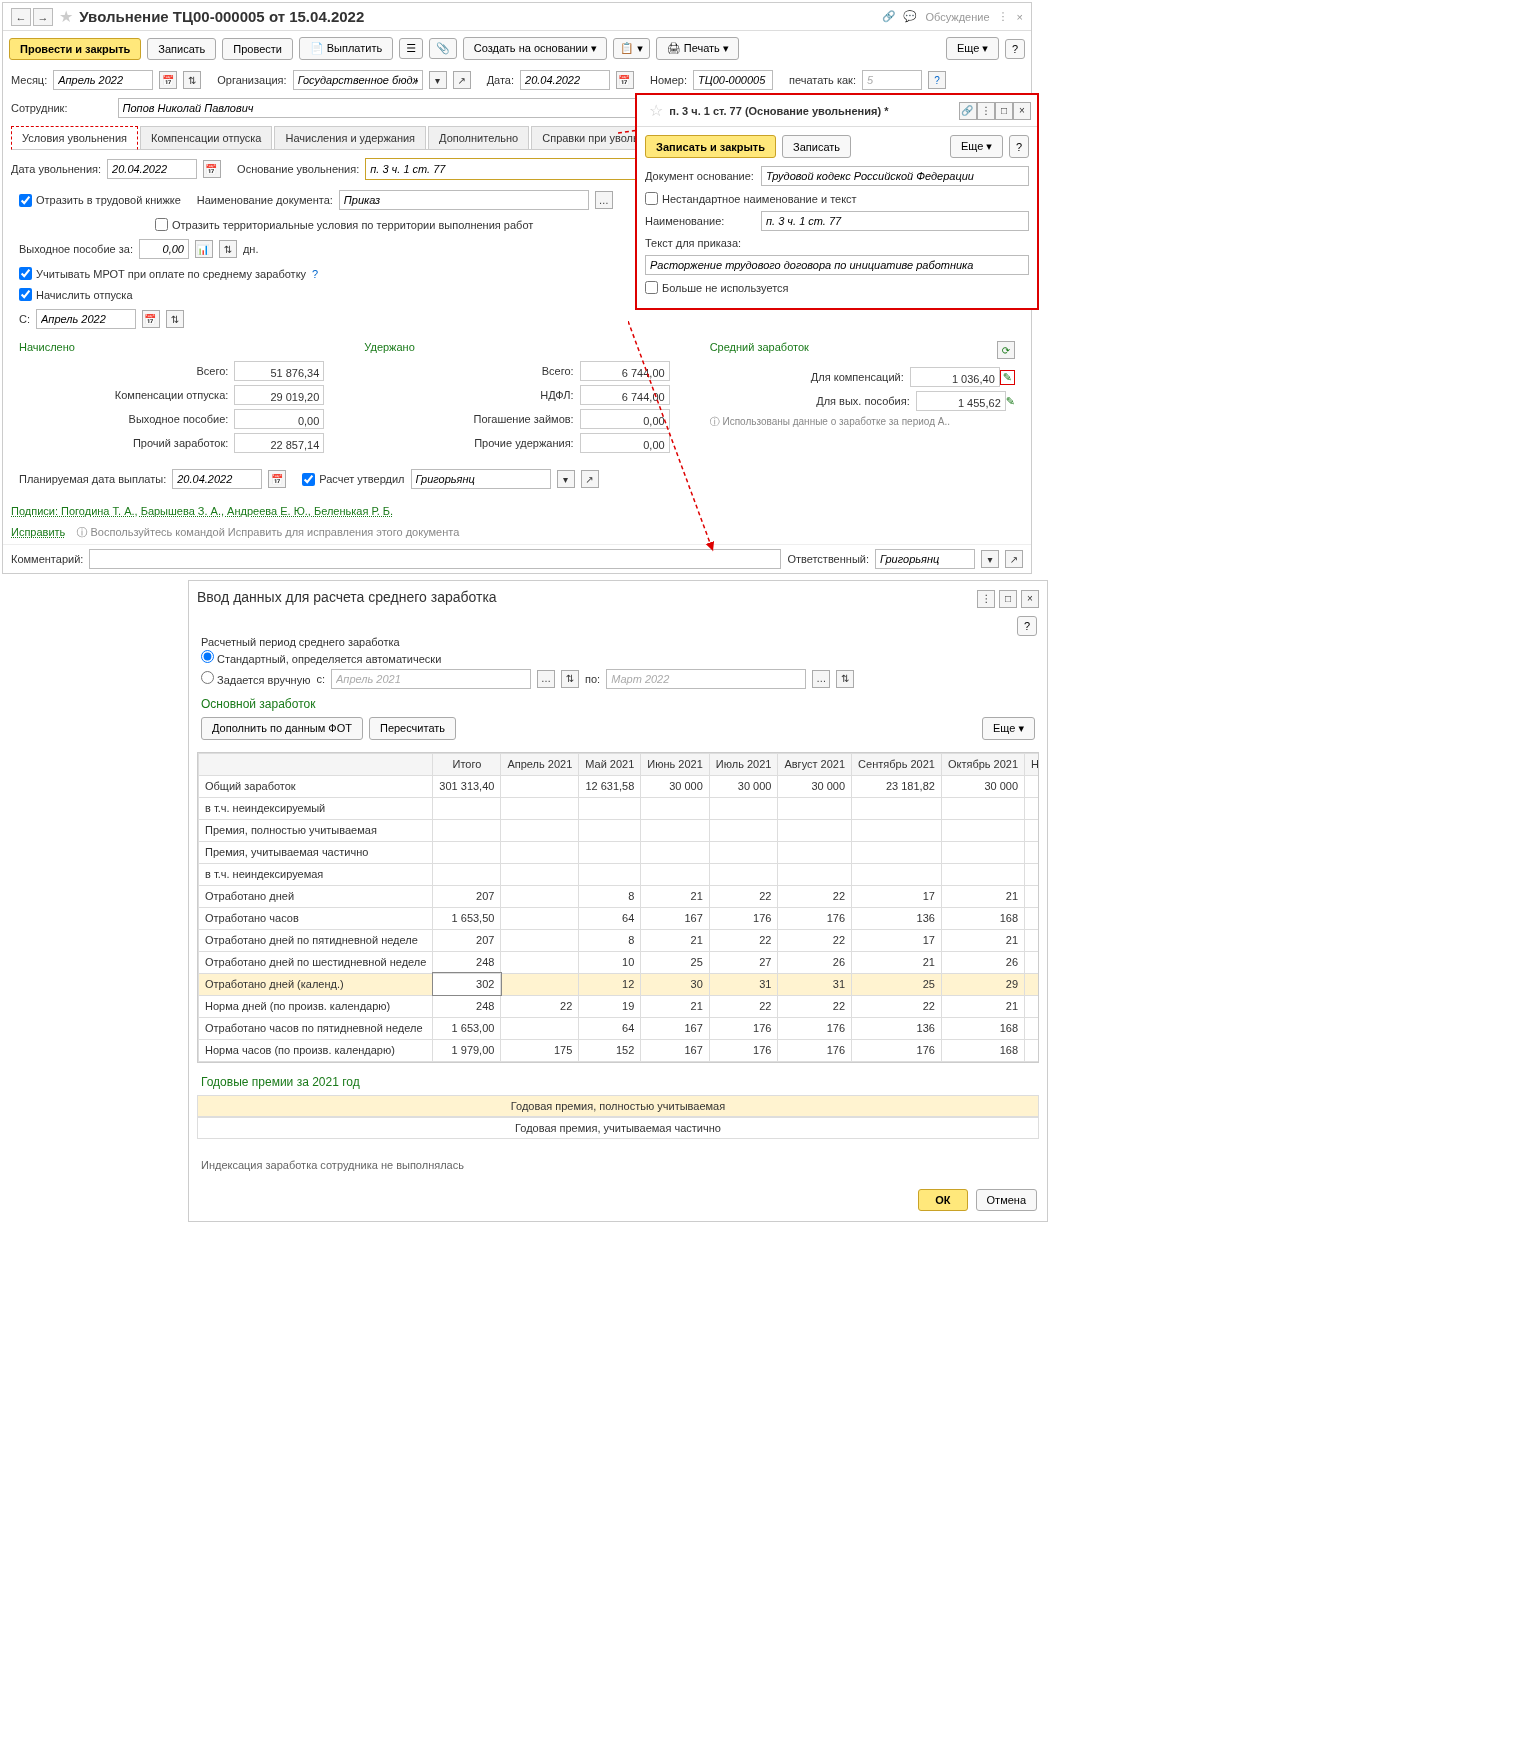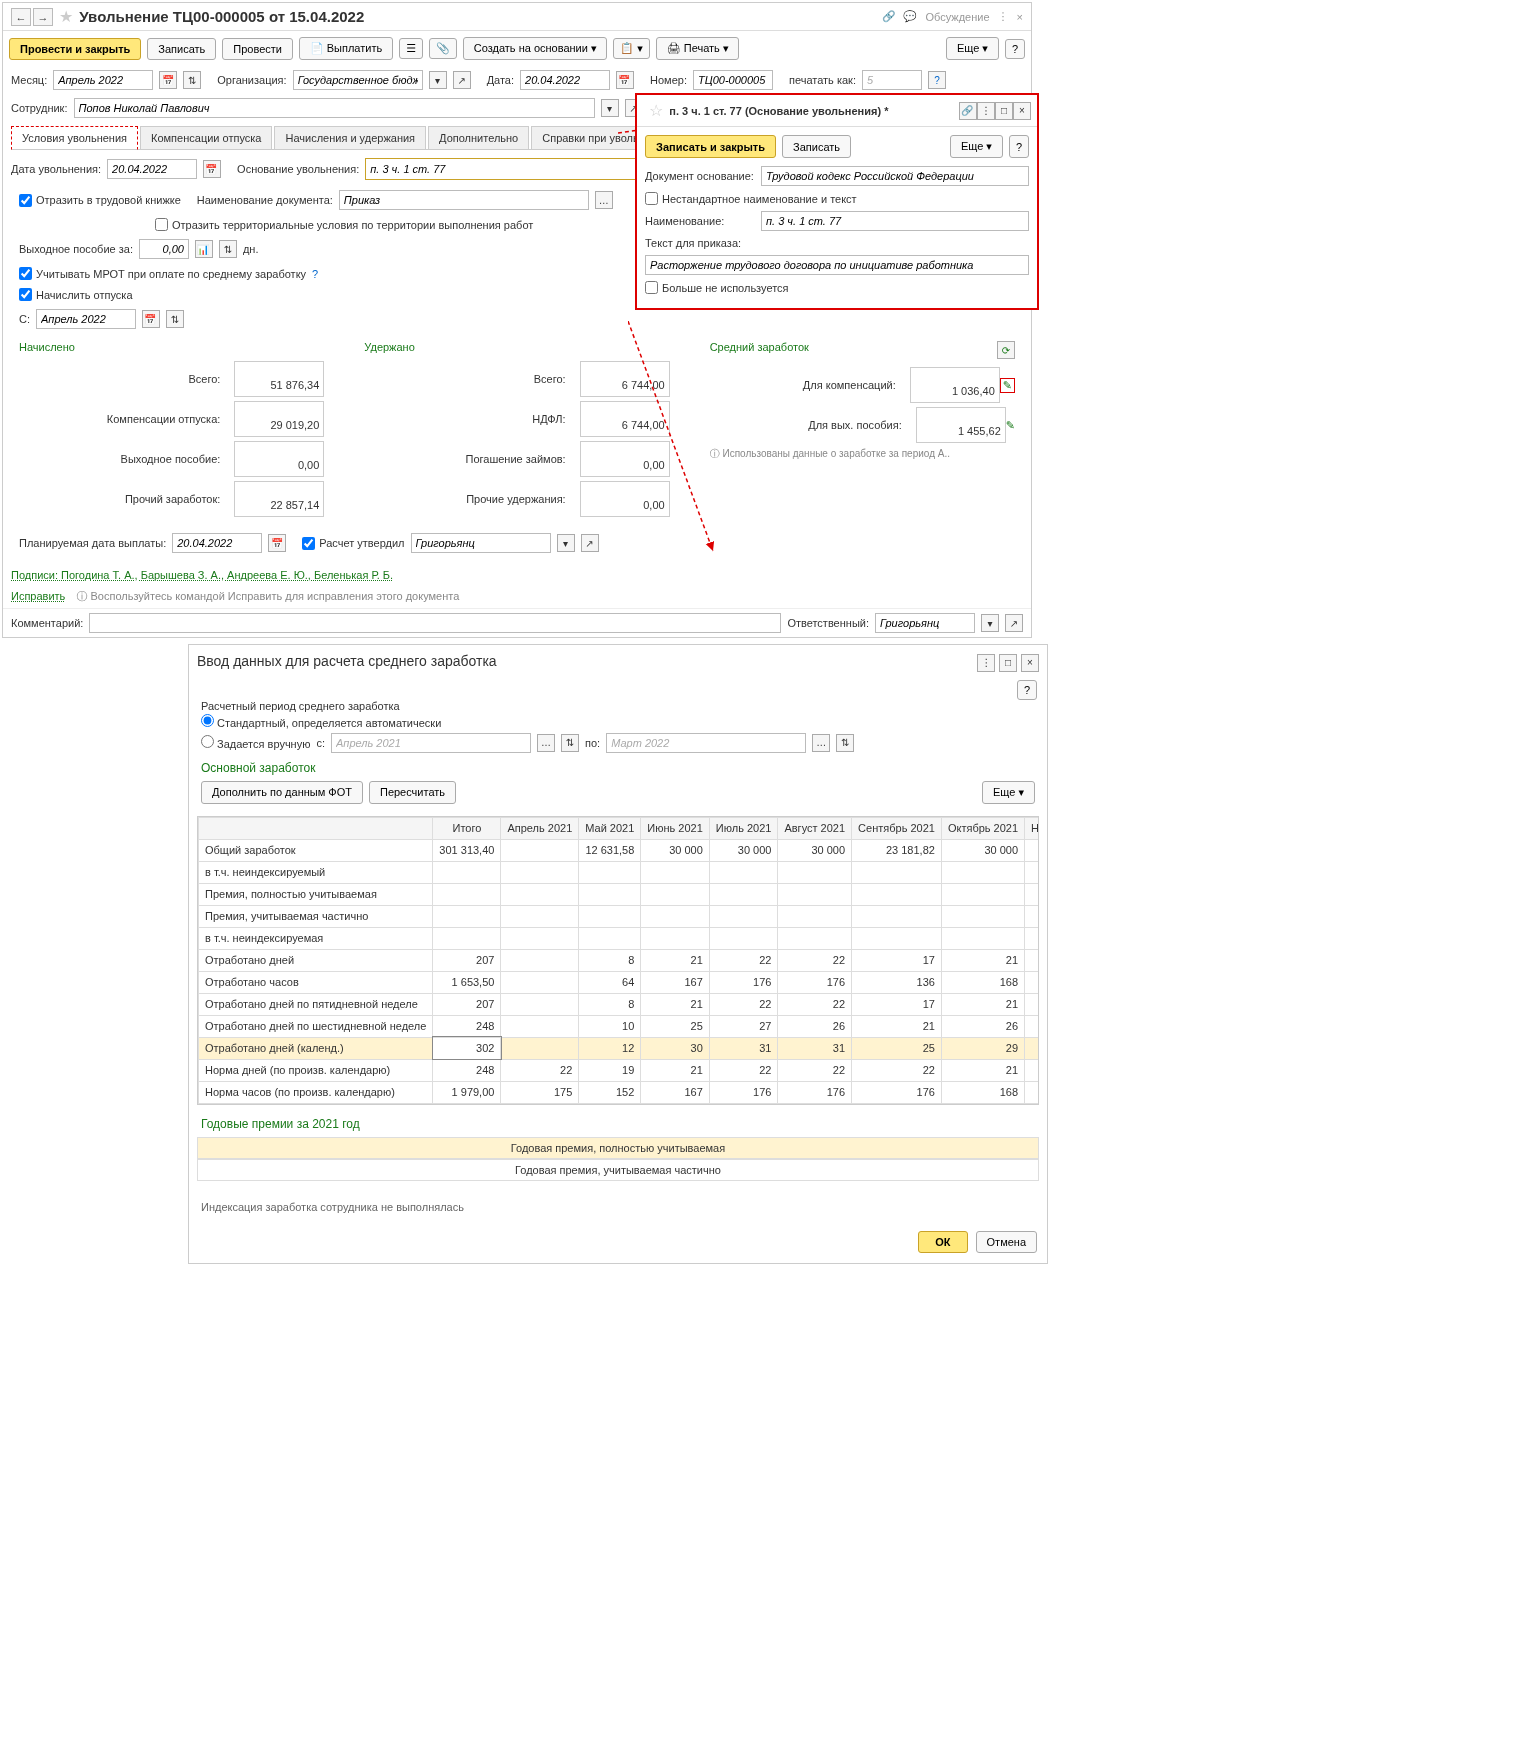--- a/index.html
+++ b/index.html
@@ -26,21 +26,21 @@
 .popup { position: absolute; left: 632px; top: 90px; width: 404px; border: 2px solid #d00; background: #fff; z-index: 10; }
 .popup-title { display: flex; align-items: center; padding: 6px; border-bottom: 1px solid #ddd; }
 .popup-body { padding: 8px; }
 .popup-row { display: flex; align-items: center; gap: 6px; margin-bottom: 6px; }
 .num-input { width: 90px; text-align: right; }
 .totals { display: flex; gap: 40px; padding: 8px; justify-content: center; }
 .totals-col { flex: 1; }
 .totals-header { color: #1a7a1a; font-weight: normal; margin-bottom: 8px; }
 .totals-row { display: flex; justify-content: space-between; margin-bottom: 4px; align-items: center; }
 .totals-row .label { text-align: right; flex: 1; margin-right: 6px; }
-.totals-row .val { width: 90px; text-align: right; border: 1px solid #ccc; padding: 17px 4px; height: 20px; margin-left: 8px; }
+.totals-row .val { width: 90px; text-align: right; border: 1px solid #ccc; padding: 5px 4px; height: 20px; }
 .link-green { color: #1a7a1a; text-decoration: underline dotted; cursor: pointer; }
 .footer-row { display: flex; align-items: center; gap: 6px; padding: 4px 8px; border-top: 1px solid #eee; }
 .panel2 { width: 860px; margin-left: 188px; margin-top: 6px; border: 1px solid #ccc; background: #fff; }
 .panel2-title { padding: 8px; font-size: 14px; display: flex; justify-content: space-between; }
 .radio-row { padding: 2px 12px; display: flex; align-items: center; gap: 6px; }
 .table-wrap { margin: 6px 8px; border: 1px solid #ccc; overflow-x: auto; }
 table { border-collapse: collapse; width: 100%; font-size: 11px; }
 th, td { border: 1px solid #ddd; padding: 3px 6px; text-align: right; white-space: nowrap; height: 22px; }
 th { background: #f5f5f5; font-weight: normal; text-align: center; }
 td.row-label { text-align: left; width: 170px; }
@@ -106,21 +106,21 @@
     <span class="small-btn">📅</span>
     <span class="label" style="margin-left:10px">Номер:</span>
     <input class="input" style="width: 80px;" value="ТЦ00-000005">
     <span class="label" style="margin-left:10px">печатать как:</span>
     <input class="input" style="width: 60px; color: rgb(170, 170, 170);" value="5">
     <span class="small-btn" style="color:#06c">?</span>
   </div>
 
   <div class="row">
     <span class="label">Сотрудник:</span>
-    <input class="input" style="width: 521px;" value="Попов Николай Павлович">
+    <input class="input" style="width: 521px; margin-left: 44px;" value="Попов Николай Павлович">
     <span class="small-btn">▾</span>
     <span class="small-btn">↗</span>
   </div>
 
   <div class="tabs" id="tabs">
       <div class="tab active">Условия увольнения</div>
       <div class="tab">Компенсации отпуска</div>
       <div class="tab">Начисления и удержания</div>
       <div class="tab">Дополнительно</div>
       <div class="tab">Справки при увольнении</div>
@@ -503,20 +503,32 @@
             <td>22</td>
             <td>19</td>
             <td>21</td>
             <td>22</td>
             <td>22</td>
             <td>22</td>
             <td>21</td>
             <td></td>
           </tr>
           <tr>
+            <td class="row-label">Отработано часов по пятидневной неделе</td>
+            <td>1 653,00</td>
+            <td></td>
+            <td>64</td>
+            <td>167</td>
+            <td>176</td>
+            <td>176</td>
+            <td>136</td>
+            <td>168</td>
+            <td></td>
+          </tr>
+          <tr>
             <td class="row-label">Норма часов (по произв. календарю)</td>
             <td>1 979,00</td>
             <td>175</td>
             <td>152</td>
             <td>167</td>
             <td>176</td>
             <td>176</td>
             <td>176</td>
             <td>168</td>
             <td></td>

